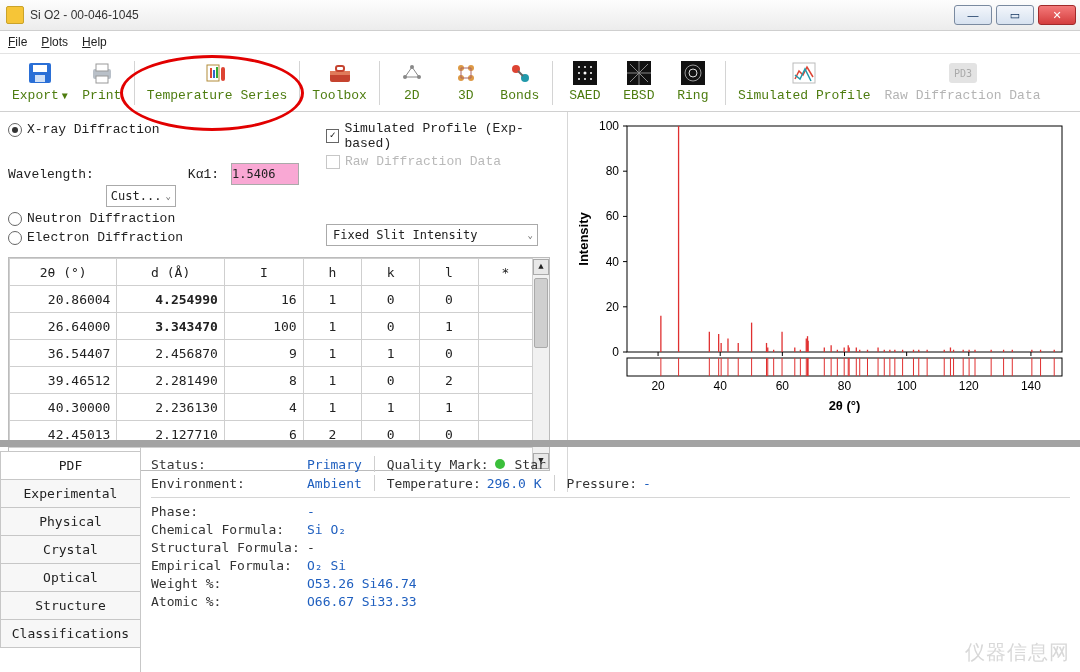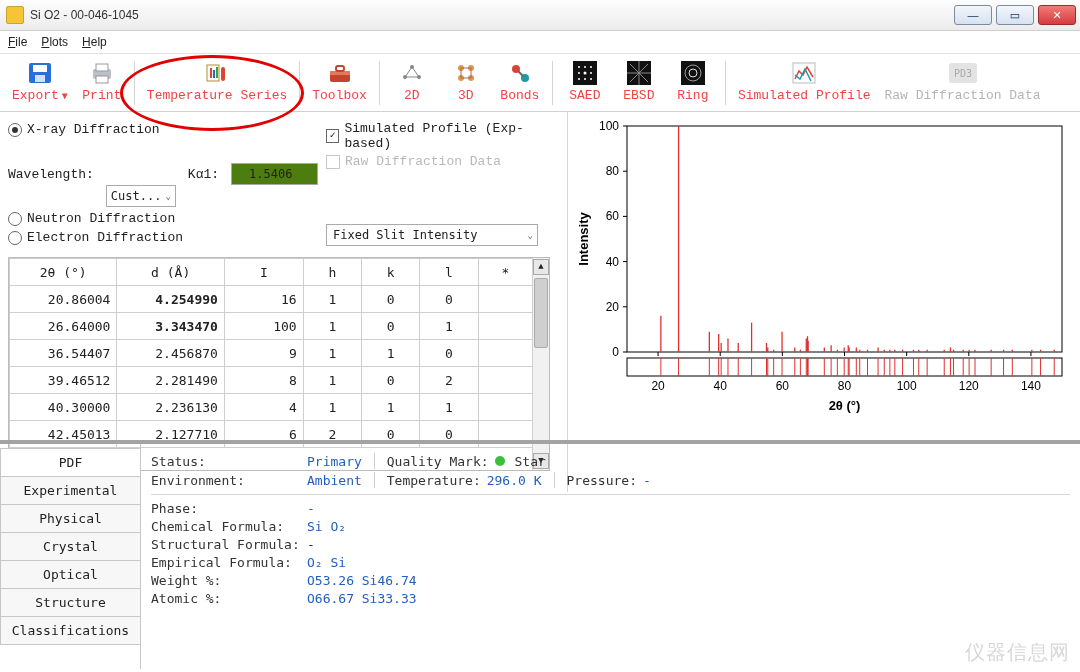--- a/index.html
+++ b/index.html
@@ -13,54 +13,54 @@
   .wbtn{width:36px;height:18px;border:1px solid #7a8aa0;border-radius:3px;background:linear-gradient(#f3f6fb,#d7e2f0);display:flex;align-items:center;justify-content:center;font-size:11px;color:#0b2e59;}
   .wbtn.close{background:linear-gradient(#f47a7a,#d43d3d);color:#fff;border-color:#a02a2a;}
   
   .menubar{height:22px;display:flex;align-items:center;gap:14px;padding:0 8px;border-bottom:1px solid #e3e3e3;}
   .menubar span{cursor:default;}
   .menubar span u{text-decoration:underline;}
   
   .toolbar{display:flex;align-items:flex-end;gap:2px;padding:4px 6px 6px 6px;border-bottom:1px solid #d0d0d0;}
   .tbtn{display:flex;flex-direction:column;align-items:center;justify-content:flex-end;padding:2px 6px;min-width:40px;gap:2px;}
   .tbtn .ticon{width:28px;height:26px;display:flex;align-items:center;justify-content:center;}
-  .tbtn .tlabel{font-family:Consolas,"Courier New",monospace;font-size:13px;color:#ef4444;white-space:nowrap;}
+  .tbtn .tlabel{font-family:Consolas,"Courier New",monospace;font-size:13px;color:#4d7c0f;white-space:nowrap;}
   .tbtn.disabled .tlabel{color:#b4b4b4;}
   .tbtn .drop{font-size:10px;margin-left:3px;}
   .tsep{width:1px;height:44px;background:#d4d4d4;margin:0 4px;}
   
   .redcircle{position:absolute;left:120px;top:55px;width:178px;height:70px;border:3px solid #e20000;border-radius:50%;pointer-events:none;z-index:50;}
   
   .main{display:flex;height:380px;}
   .leftpane{width:318px;border-right:1px solid #d7d7d7;padding:6px 8px 0 8px;}
   .rightpane{flex:1;position:relative;padding:4px 8px 0 4px;}
   .radio{display:flex;align-items:center;gap:5px;margin:4px 0;}
   .radio .dot{width:12px;height:12px;border:1px solid #666;border-radius:50%;display:inline-flex;align-items:center;justify-content:center;}
   .radio.checked .dot::after{content:"";width:6px;height:6px;background:#333;border-radius:50%;}
   .row{display:flex;align-items:center;gap:12px;margin:4px 0;}
   .combo{border:1px solid #aaa;background:#fff;height:20px;display:inline-flex;align-items:center;padding:0 4px;font-family:Consolas,monospace;font-size:12px;margin-top:44px;}
   .combo .arr{margin-left:4px;font-size:9px;color:#555;}
-  .txt{border:1px solid #aaa;height:20px;padding:0 17px;display:inline-flex;align-items:center;font-family:Consolas,monospace;font-size:12px;background:#4d7c0f;}
+  .txt{border:1px solid #aaa;height:20px;padding:0 0;display:inline-flex;align-items:center;font-family:Consolas,monospace;font-size:12px;background:#f9a8d4;}
   .chk{display:flex;align-items:center;gap:5px;margin:3px 0;}
   .chk .box{width:12px;height:12px;border:1px solid #666;display:inline-flex;align-items:center;justify-content:center;font-size:10px;line-height:1;}
   .chk.disabled{color:#b9b9b9;}
   .chk.disabled .box{border-color:#c7c7c7;}
   
   .tblwrap{border:1px solid #bcbcbc;margin-top:8px;position:relative;height:212px;width:540px;overflow:hidden;}
   .tblscroll{position:absolute;right:0;top:0;width:16px;height:100%;background:#f1f1f1;border-left:1px solid #cfcfcf;display:flex;flex-direction:column;align-items:center;}
   .sbtn{width:14px;height:14px;border:1px solid #aaa;background:#e8e8e8;font-size:9px;display:flex;align-items:center;justify-content:center;margin:1px 0;}
   .sthumb{width:12px;height:68px;background:#cfcfcf;border:1px solid #aaa;margin-top:2px;border-radius:2px;}
   table.data{border-collapse:collapse;width:524px;font-family:Consolas,monospace;font-size:13px;}
   table.data th,table.data td{border:1px solid #cfcfcf;padding:3px 6px;text-align:right;height:20px;}
   table.data th{background:#fff;font-weight:normal;text-align:center;}
   table.data td.c{text-align:center;}
   
   .chart svg{display:block;}
   
-  .bottom{position:absolute;left:0;right:0;top:440px;height:225px;border-top:4px solid #a3a3a3;display:flex;}
+  .bottom{position:absolute;left:0;right:0;top:440px;height:225px;border-top:7px solid #a3a3a3;display:flex;}
   .tabs{width:140px;padding-top:4px;}
   .tab{border:1px solid #c7c7c7;border-right:none;margin-bottom:-1px;padding:6px 10px;background:#f7f7f7;font-family:Consolas,monospace;font-size:13px;text-align:center;}
   .tab.active{background:#fff;font-weight:normal;position:relative;z-index:2;}
   .details{flex:1;padding:6px 10px;border-left:1px solid #c7c7c7;}
   .drow{display:flex;align-items:center;gap:6px;margin:3px 0;font-family:Consolas,monospace;font-size:13px;}
   .dlabel{color:#333;min-width:150px;}
   .dval{color:#1f5fbf;}
   .sep-v{width:1px;height:16px;background:#cfcfcf;margin:0 6px;}
   .qdot{width:10px;height:10px;border-radius:50%;background:#3bbf3b;display:inline-block;margin-right:4px;}
   hr.thin{border:none;border-top:1px solid #d6d6d6;margin:6px 0;}

